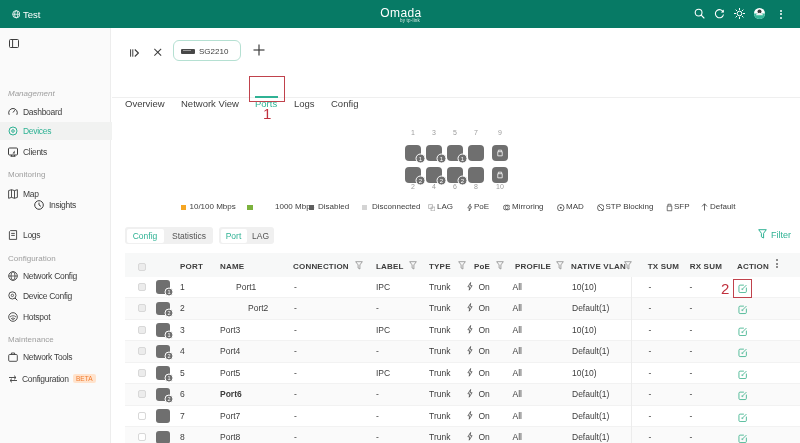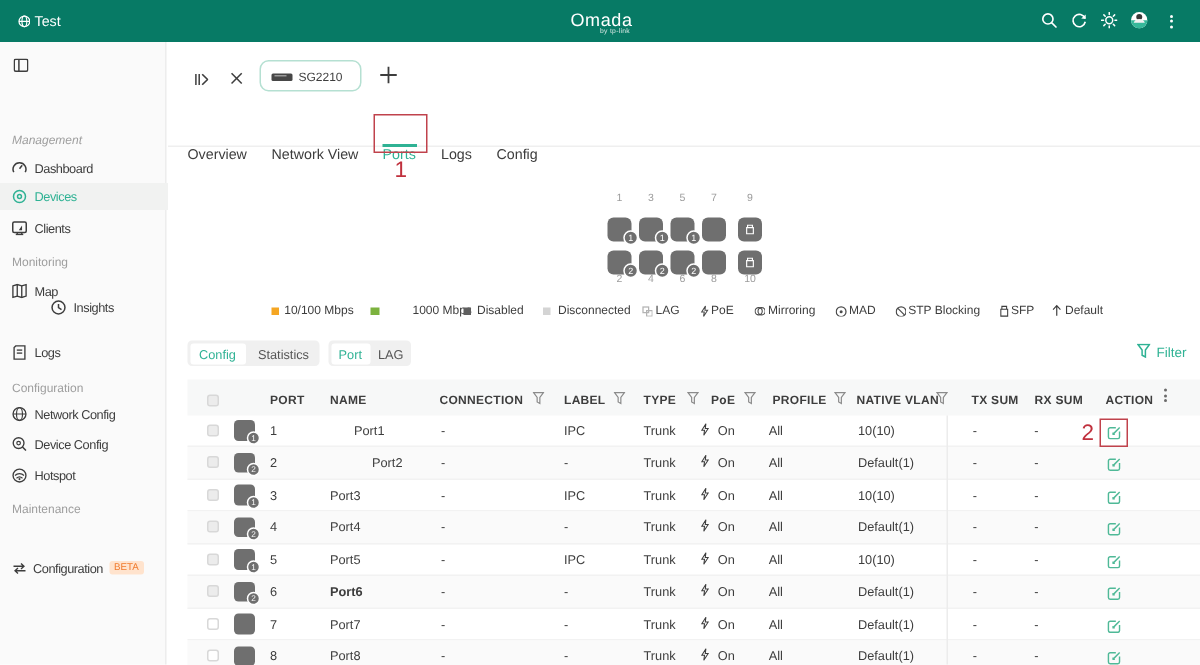--- a/index.html
+++ b/index.html
@@ -151,20 +151,27 @@
   </div>
   <div class="sb-item" style="top:278.5px;">
     <svg width="10" height="10" viewBox="0 0 10 10">
         <circle cx="5" cy="5" r="4.3" fill="none" stroke="#3d3d3d" stroke-width="0.9"></circle>
         <path d="M3 6.8 a3 3 0 0 1 4 0 M2 5 a4.2 4.2 0 0 1 6 0" fill="none" stroke="#3d3d3d" stroke-width="0.8"></path>
         <circle cx="5" cy="7.4" r="0.7" fill="#3d3d3d"></circle>
       </svg>
     <span class="txt">Hotspot</span>
   </div>
   <div class="sb-label" style="top:306.5px;">Maintenance</div>
+  <div class="sb-item" style="top:319px;">
+    <svg width="10" height="10" viewBox="0 0 10 10">
+        <rect x="0.7" y="2.5" width="8.6" height="6.8" rx="1" fill="none" stroke="#3d3d3d" stroke-width="0.9"></rect>
+        <path d="M3.4 2.5 L3.4 1 L6.6 1 L6.6 2.5" fill="none" stroke="#3d3d3d" stroke-width="0.9"></path>
+      </svg>
+    <span class="txt">Network Tools</span>
+  </div>
   <div class="sb-item" style="top:340.5px;">
     <svg width="10" height="10" viewBox="0 0 10 10">
         <path d="M1 3.5 L7.8 3.5 M6 1.6 L8 3.5 L6 5.4" fill="none" stroke="#3d3d3d" stroke-width="0.9"></path>
         <path d="M9 6.5 L2.2 6.5 M4 4.6 L2 6.5 L4 8.4" fill="none" stroke="#3d3d3d" stroke-width="0.9"></path>
       </svg>
     <span class="txt" style="left:22px;">Configuration</span>
     <span class="abs" style="left:73px;top:5px;background:#ffe3cd;color:#f07a2d;font-size:6.5px;padding:1px 3px;border-radius:2px;">BETA</span>
   </div>
 </div>
 <div id="main">

